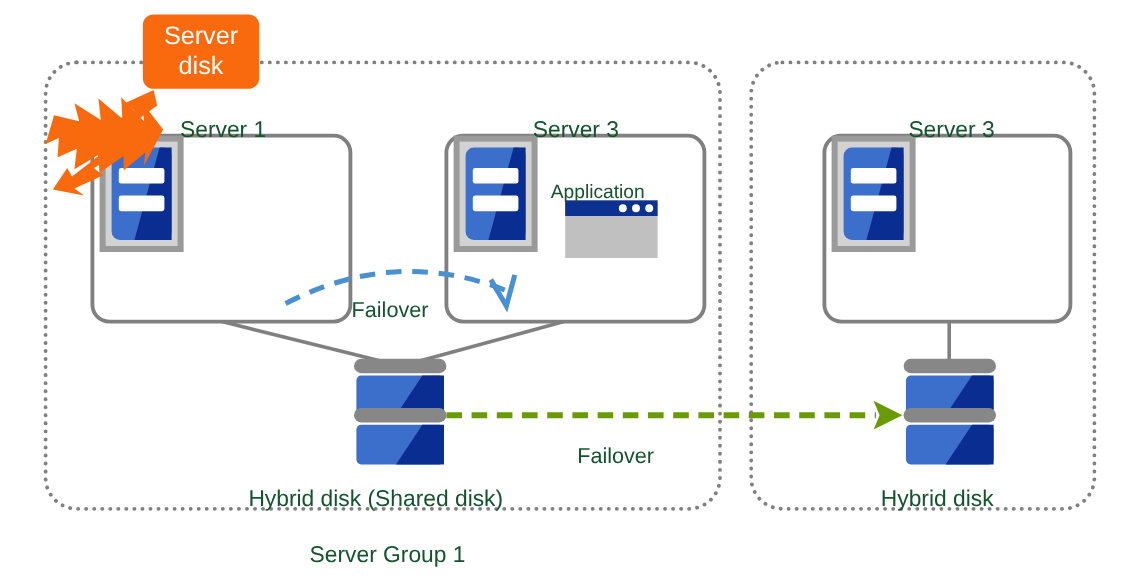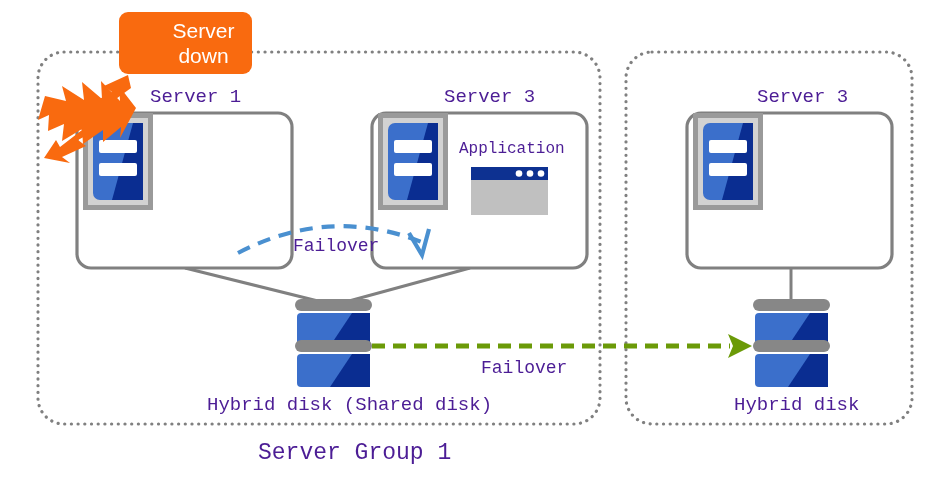--- a/index.html
+++ b/index.html
@@ -19,29 +19,30 @@
   }
   #svg-layer {
     position: absolute;
     left: 0;
     top: 0;
     width: 948px;
     height: 484px;
   }
   .lbl {
     position: absolute;
-    color: #4c1d95;
+    color: #14532d;
     white-space: nowrap;
-    font-family: Liberation Mono, monospace;
+    font-family: Liberation Sans, sans-serif;
+    margin-top: 12px;
   }
   .lbl-server {
     font-size: 19px;
   }
   .lbl-group {
-    font-size: 23px;
+    font-size: 19px;
   }
   .lbl-disk {
     font-size: 19px;
   }
   .lbl-app {
     font-size: 16px;
   }
   .lbl-failover {
     font-size: 18px;
   }
@@ -52,21 +53,20 @@
     position: absolute;
     border-radius: 9px;
     color: #ffffff;
     font-size: 21px;
     line-height: 25px;
     text-align: center;
     display: flex;
     flex-direction: column;
     align-items: center;
     justify-content: center;
-    padding-left: 36px;
   }
   .badge span { display: block; }
 </style>
 </head>
 <body>
 
 <div id="canvas">
 
   <svg id="svg-layer" viewBox="0 0 948 484">
     <defs>
@@ -187,16 +187,16 @@
 
   <div class="lbl lbl-disk" style="left:207px; top:394px;">Hybrid disk (Shared disk)</div>
 
   <div class="lbl lbl-disk" style="left:734px; top:394px;">Hybrid disk</div>
 
   <div class="lbl lbl-group" style="left:258px; top:440px;">Server Group 1</div>
 
 
   <div class="badge" style="left:119px; top:12px; width:97px; height:62px; background:#F96A0F;">
     <span>Server</span>
-    <span>down</span>
+    <span>disk</span>
   </div>
 
 </div>
 
 </body></html>

